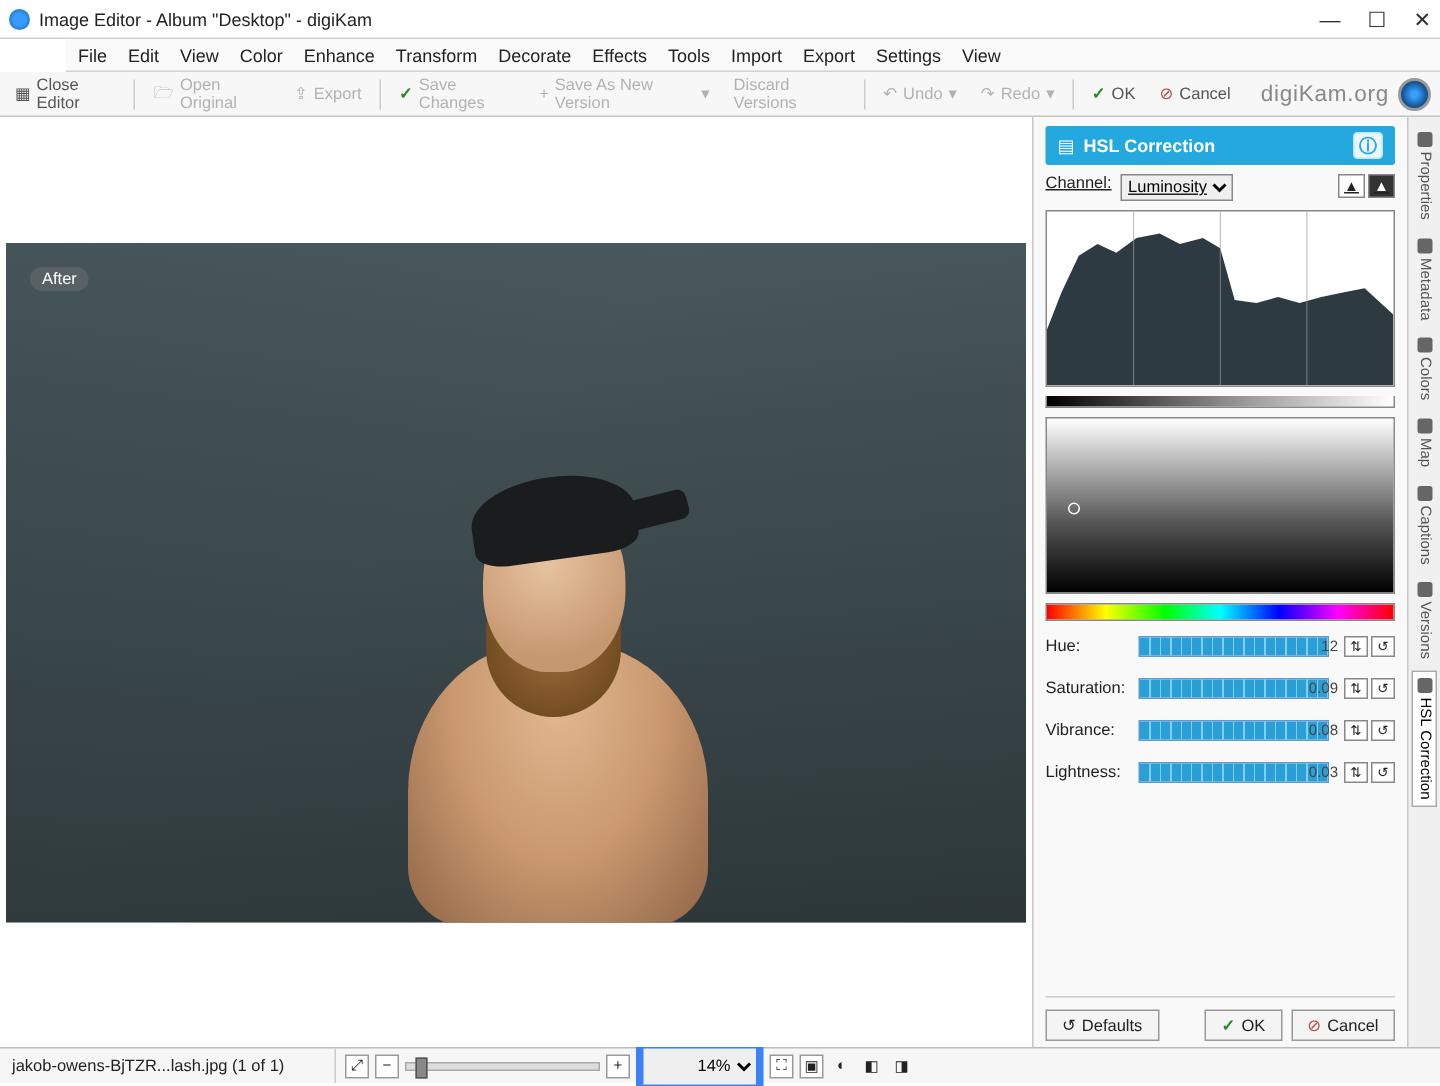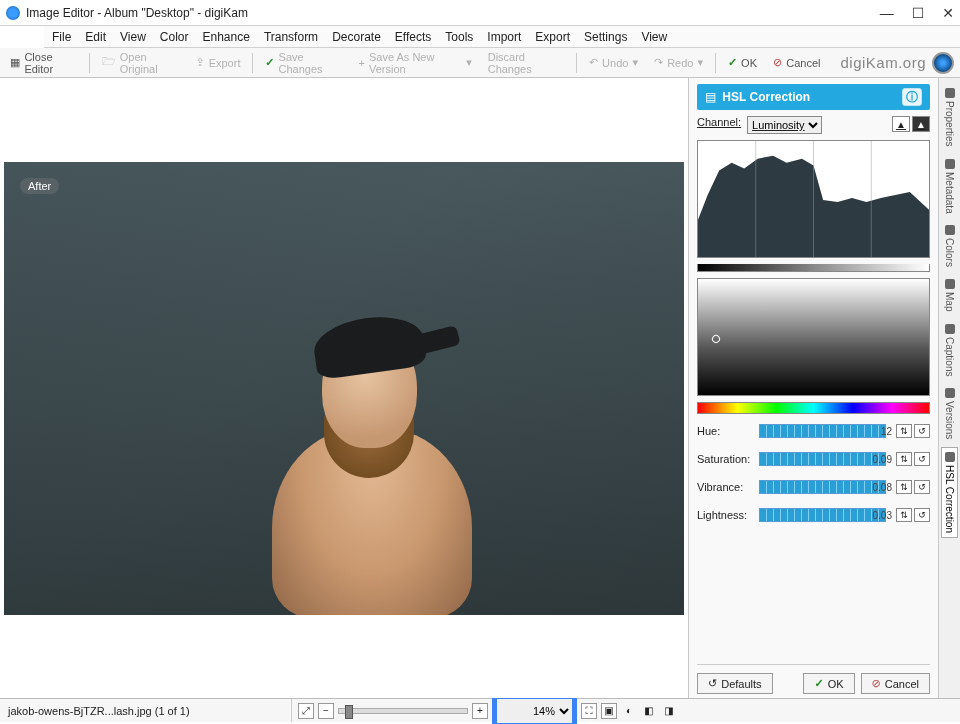--- a/index.html
+++ b/index.html
@@ -116,21 +116,21 @@
   <div class="tbtn disabled">
     <span class="tick">✓</span>
     <span>Save Changes</span>
   </div>
   <div class="tbtn disabled">
     <span>+</span>
     <span>Save As New Version</span>
     <span>▾</span>
   </div>
   <div class="tbtn disabled">
-    <span>Discard Changes</span>
+    <span>Discard Versions</span>
   </div>
   <div class="sep"></div>
   <div class="tbtn disabled">
     <span>↶</span>
     <span>Undo</span>
     <span>▾</span>
   </div>
   <div class="tbtn disabled">
     <span>↷</span>
     <span>Redo</span>
@@ -278,21 +278,21 @@
         <span>Versions</span>
       </div>
     <div class="side-tab active">
         <span class="dot"></span>
         <span>HSL Correction</span>
       </div>
   </div>
 </div>
 
 <div class="statusbar">
-  <div class="cell" style="width:292px">jakob-owens-BjTZR...lash.jpg (1 of 1)</div>
+  <div class="cell" style="width:224px">jakob-owens-BjTZR...lash.jpg (1 of 1)</div>
   <div class="zoom-controls">
     <div class="zicon">⤢</div>
     <div class="zicon">−</div>
     <div class="zoom-slider">
         <div class="thumb"></div>
       </div>
     <div class="zicon">+</div>
     <select class="zoomsel"><option>14%</option></select>
     <div class="zicon">⛶</div>
     <div class="zicon">▣</div>

